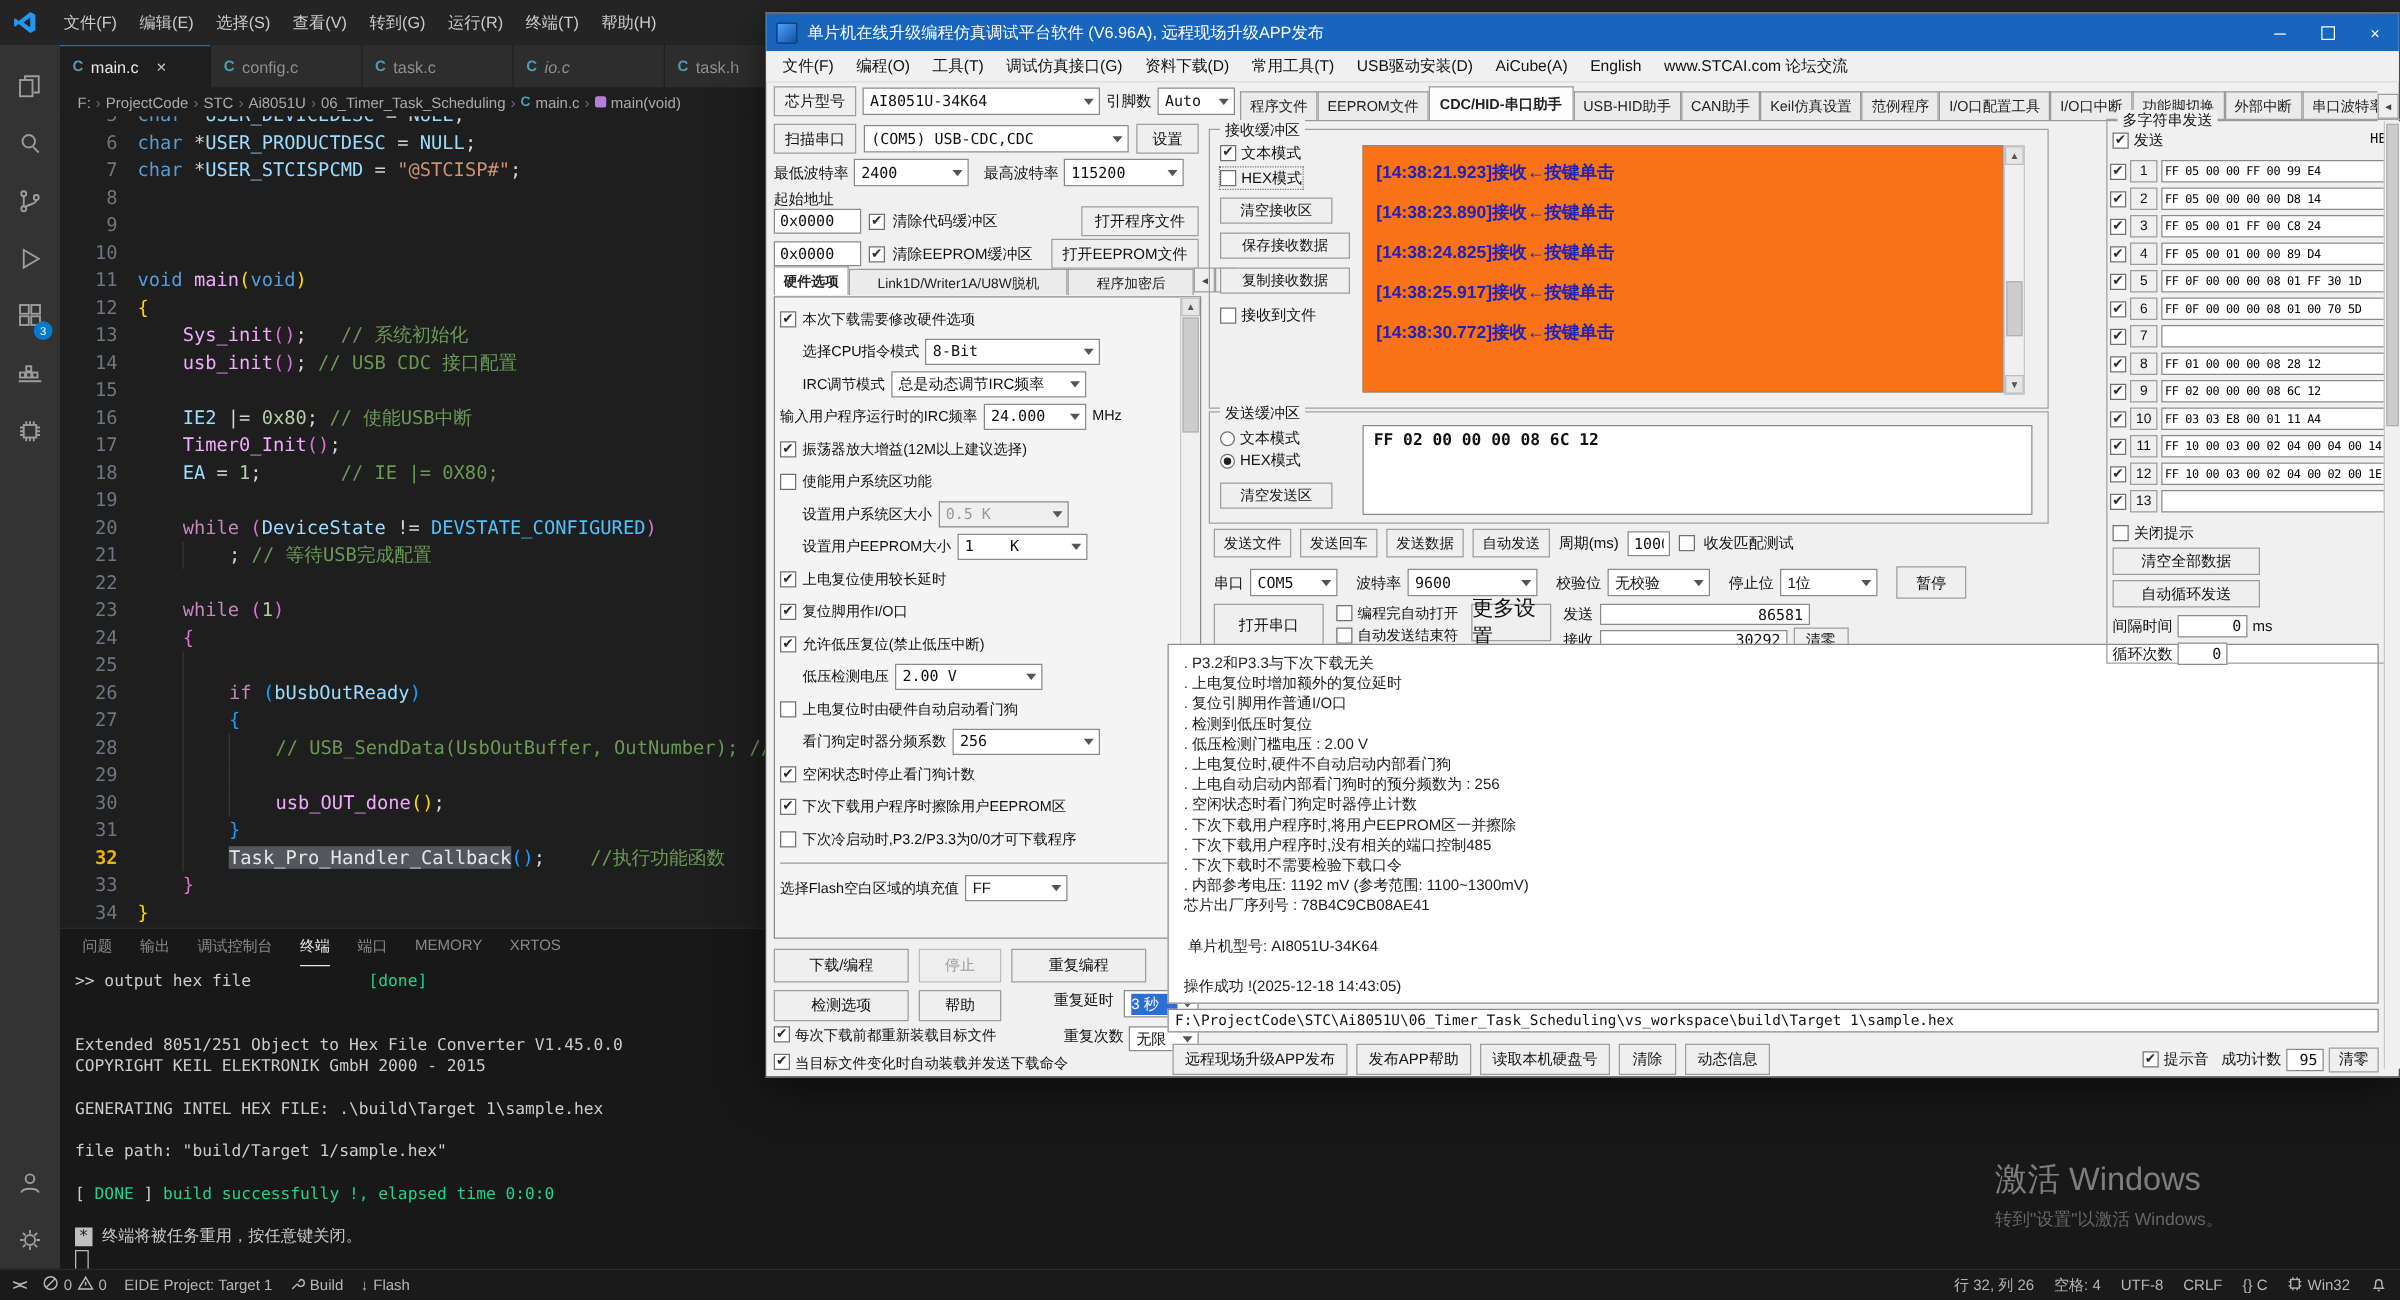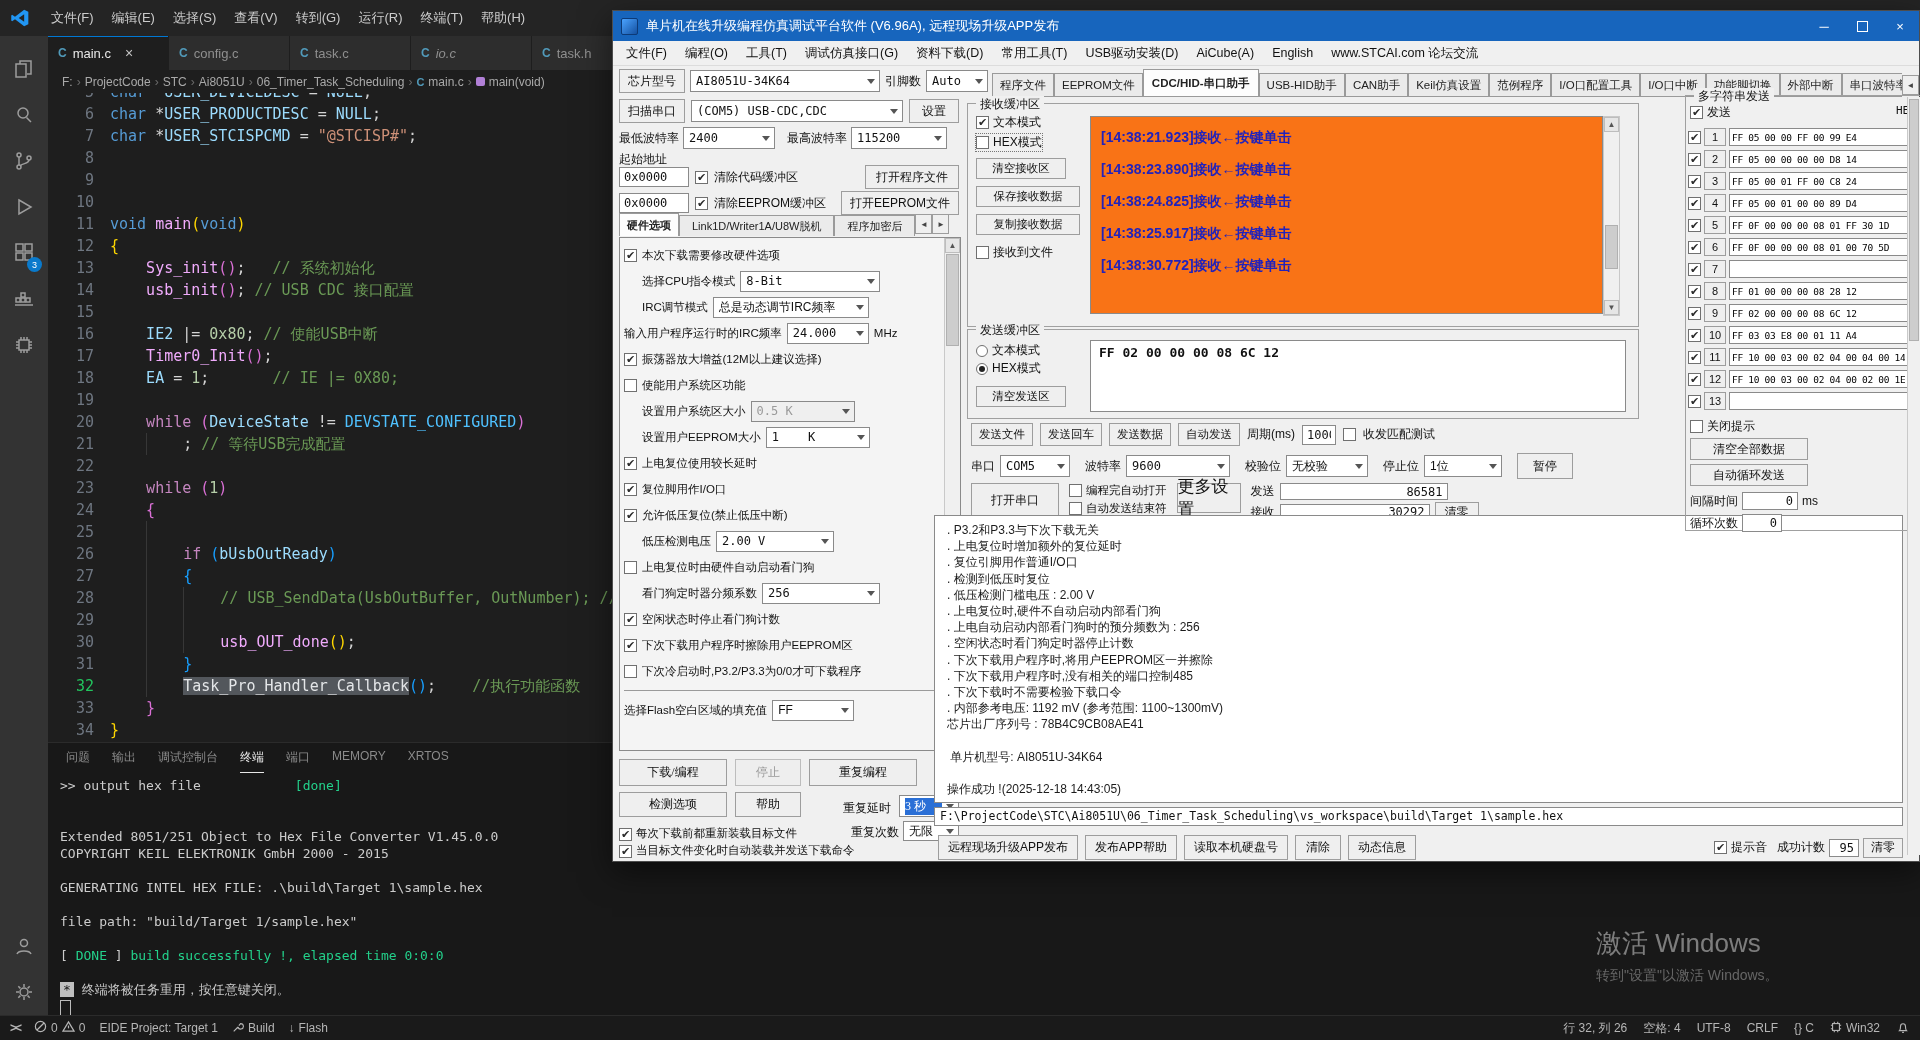--- a/index.html
+++ b/index.html
@@ -25,21 +25,21 @@
   .cic.sm{font-size:11px;}
   .tclose{color:#c5c5c5;margin-left:8px;font-size:14px;}
   #vs-bc{position:absolute;left:48px;top:70px;right:0;height:23px;background:#1e1e1e;display:flex;align-items:center;padding-left:14px;color:#a9a9a9;font-size:12px;gap:4px;}
   .bcsep{color:#6a6a6a;}
   .bcitem{display:flex;align-items:center;gap:4px;}
   .symicon{width:9px;height:9px;background:#b180d7;border-radius:2px;display:inline-block;}
   #vs-editor{position:absolute;left:48px;top:93px;right:0;bottom:298px;overflow:hidden;}
   #vs-code{margin-top:-12px;}
   .cl{display:flex;height:22px;line-height:22px;font-size:15px;}
   .ln{width:46px;text-align:right;padding-right:16px;color:#6e7681;font-family:"DejaVu Sans Mono",monospace;flex:none;}
-  .ln.cur{color:#22c55e;}
+  .ln.cur{color:#eab308;font-weight:bold;}
   .ct{white-space:pre;font-family:"DejaVu Sans Mono",monospace;color:#d4d4d4;}
   .ig{display:inline-block;width:4ch;border-left:1px solid #373737;height:22px;vertical-align:top;}
   .ct .ig:first-child{border-left:0;}
   .kw{color:#569cd6;} .ct-s{color:#c586c0;} .id{color:#9cdcfe;} .fn{color:#f0abfc;}
   .st{color:#ce9178;} .nu{color:#b5cea8;} .cm{color:#6a9955;} .pl{color:#d4d4d4;}
   .cn{color:#4fc1ff;} .b1{color:#ffd700;} .b2{color:#da70d6;} .b3{color:#179fff;}
   .sel-w{color:#e4e6e8;background:#53575c;}
   #vs-panel{position:absolute;left:48px;top:742px;right:0;bottom:25px;background:#181818;border-top:1px solid #2b2b2b;box-sizing:border-box;}
   #vs-ptabs{display:flex;gap:22px;padding:6px 0 0 18px;height:24px;}
   .ptab{color:#8a8a8a;font-size:12px;padding-bottom:4px;}
@@ -90,31 +90,31 @@
   .inbox{background:#fff;border:1px solid #8a8a8a;height:20px;box-sizing:border-box;font-size:12px;padding:0 4px;font-family:"DejaVu Sans Mono",monospace;color:#111;}
   .grp{position:absolute;border:1px solid #a0a0a0;}
   .leg{position:absolute;top:-8px;left:8px;background:#f0f0f0;padding:0 4px;font-size:12px;}
   .vsb{position:absolute;background:#f0f0f0;border-left:1px solid #c9c9c9;}
   .sbarrow{position:absolute;left:0;right:0;height:15px;background:#e6e6e6;border:1px solid #bdbdbd;box-sizing:border-box;display:flex;align-items:center;justify-content:center;font-size:8px;color:#555;}
   .sbthumb{position:absolute;left:1px;right:1px;background:#cdcdcd;border:1px solid #b0b0b0;}
 
   
   .lrow{position:absolute;display:flex;align-items:center;gap:6px;}
   #opt-tabs{position:absolute;left:6px;top:202px;width:340px;display:flex;align-items:flex-end;}
-  #opt-tabs .stab{font-size:11px;padding:3px 12px 2px;}
+  #opt-tabs .stab{font-size:11px;padding:3px 22px 2px;}
   #opt-tabs .stab.act{background:#fdfdfd;font-weight:bold;padding:4px 7px 3px;}
   #opt-box{position:absolute;left:6px;top:226px;width:340px;height:512px;border:1px solid #8a8a8a;background:#f4f4f4;}
   #opt-list{position:absolute;left:4px;top:4px;right:18px;bottom:4px;overflow:hidden;}
   .orow{display:flex;align-items:center;gap:5px;height:26px;font-size:11.5px;white-space:nowrap;}
   .orow.oind{padding-left:18px;}
   .ohr{border-top:1px solid #9a9a9a;margin:6px 0;}
   .olab{white-space:nowrap;font-size:11.5px;}
   #opt-sb{position:absolute;right:0;top:0;width:15px;bottom:0;background:#f0f0f0;border-left:1px solid #c9c9c9;}
   
-  .dlrow{position:absolute;display:flex;align-items:flex-end;gap:8px;font-family:Liberation Serif, serif;}
+  .dlrow{position:absolute;display:flex;align-items:flex-start;gap:8px;}
 
   
   #recv-lines{position:absolute;left:122px;top:12px;width:513px;height:198px;background:#f97316;border:1px solid #8a8a8a;overflow:hidden;padding:4px 10px;box-sizing:border-box;}
   .rline{height:32px;line-height:32px;color:#2222bb;font-size:14px;font-weight:600;white-space:pre;}
   #send-area{position:absolute;left:122px;top:10px;width:536px;height:72px;background:#fff;border:1px solid #8a8a8a;box-sizing:border-box;padding:4px 8px;font-size:13px;font-weight:600;font-family:"DejaVu Sans Mono",monospace;}
   #log-box{position:absolute;left:321px;top:504px;width:969px;height:288px;background:#fff;border:1px solid #8a8a8a;box-sizing:border-box;padding:6px 12px;overflow:hidden;}
   .lline{font-size:12px;line-height:16.2px;color:#1c1c1c;white-space:pre;}
   #path-bar{position:absolute;left:321px;top:796px;width:969px;height:19px;background:#fff;border:1px solid #8a8a8a;box-sizing:border-box;font-size:11.5px;line-height:17px;padding:0 5px;white-space:nowrap;overflow:hidden;font-family:"DejaVu Sans Mono",monospace;}
 
   

